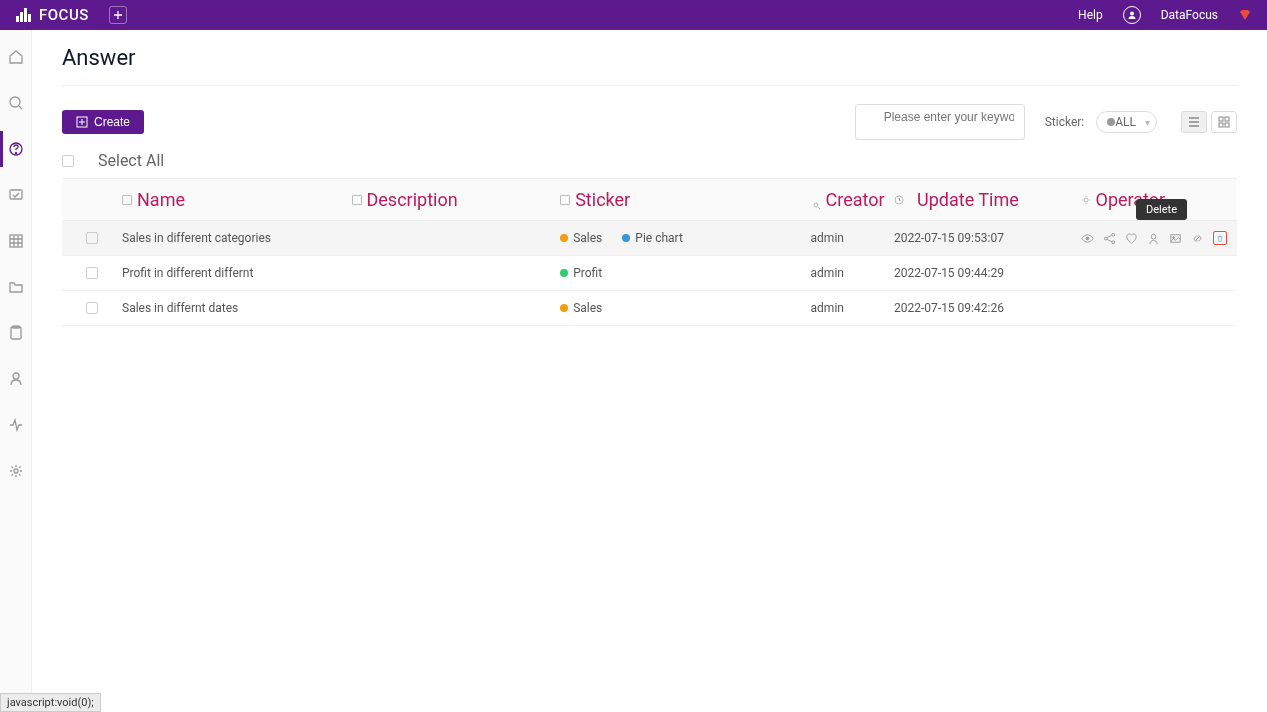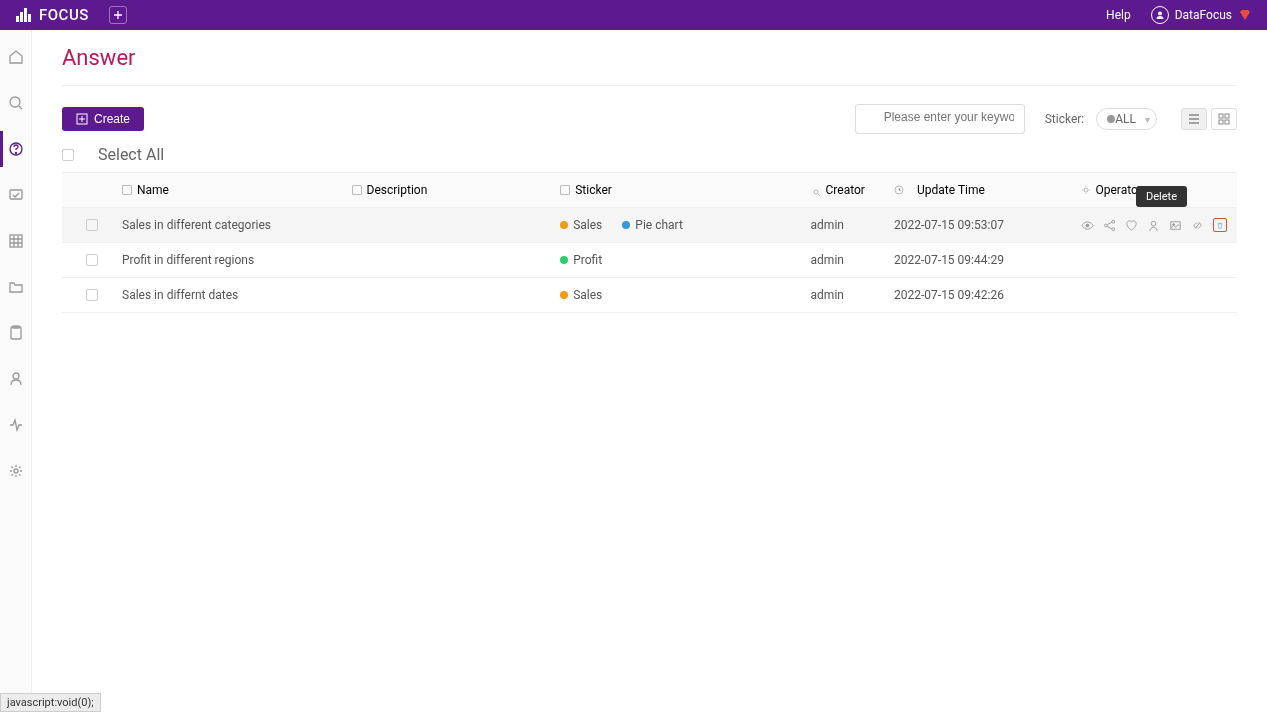--- a/index.html
+++ b/index.html
@@ -6,44 +6,44 @@
     body { font-family: -apple-system, BlinkMacSystemFont, "Segoe UI", Roboto, sans-serif; font-size: 13px; color: #333; background: #fff; }
     
     .top-bar { background: #5c1a8e; height: 30px; display: flex; align-items: center; padding: 0 15px; color: #fff; }
     .logo { display: flex; align-items: center; gap: 6px; font-weight: 500; font-size: 15px; letter-spacing: 0.5px; }
     .logo-icon { display: inline-flex; }
     .logo-bars { fill: #fff; }
     .top-plus-btn { margin-left: 20px; width: 18px; height: 18px; display: flex; align-items: center; justify-content: center; border: 1px solid rgba(255,255,255,0.4); border-radius: 3px; cursor: pointer; }
     .top-plus-btn svg { width: 10px; height: 10px; fill: #fff; }
     .top-spacer { flex: 1; }
     .help-link { color: #fff; font-size: 12px; margin-right: 20px; cursor: pointer; }
-    .user-area { display: flex; align-items: center; gap: 6px; cursor: pointer; }
+    .user-area { display: flex; align-items: center; gap: 20px; cursor: pointer; }
     .user-avatar-icon { width: 18px; height: 18px; border: 1.5px solid #fff; border-radius: 50%; display: flex; align-items: center; justify-content: center; }
     .user-avatar-icon svg { width: 10px; height: 10px; fill: #fff; }
     .user-name { font-size: 12px; }
     .diamond-icon { width: 14px; height: 14px; }
     .diamond-icon svg { fill: #e74c3c; }
     
     .app-body { display: flex; height: calc(100vh - 30px); }
     
     .sidebar { width: 32px; background: #fafafa; border-right: 1px solid #eee; display: flex; flex-direction: column; align-items: center; padding-top: 15px; gap: 22px; }
     .sidebar-item { width: 32px; height: 24px; display: flex; align-items: center; justify-content: center; cursor: pointer; position: relative; }
     .sidebar-item svg { width: 16px; height: 16px; fill: none; stroke: #999; stroke-width: 1.3; }
     .sidebar-item.active { }
     .sidebar-item.active::before { content: ''; position: absolute; left: 0; top: -6px; bottom: -6px; width: 3px; background: #5c1a8e; }
     .sidebar-item.active svg { stroke: #5c1a8e; }
     
     .main-content { flex: 1; padding: 15px 30px; overflow: auto; }
-    .page-title { font-size: 22px; font-weight: 400; color: #be185d; margin-bottom: 18px; padding-bottom: 15px; border-bottom: 1px solid #eee; }
+    .page-title { font-size: 22px; font-weight: 400; color: #0f172a; margin-bottom: 18px; padding-bottom: 15px; border-bottom: 1px solid #eee; }
     
     .toolbar-row { display: flex; align-items: center; gap: 12px; margin-bottom: 8px; }
     .create-btn { background: #5c1a8e; color: #fff; border: none; padding: 5px 14px; border-radius: 3px; font-size: 12px; cursor: pointer; display: flex; align-items: center; gap: 6px; }
     .create-btn svg { width: 12px; height: 12px; fill: #fff; }
     .toolbar-spacer { flex: 1; }
-    .search-input { border: 1px solid #ddd; border-radius: 3px; padding: 5px 10px 9px 28px; font-size: 12px; width: 170px; background: #fff; position: relative; }
+    .search-input { border: 1px solid #ddd; border-radius: 3px; padding: 5px 10px 15px 28px; font-size: 12px; width: 170px; background: #fff; position: relative; }
     .search-wrapper { position: relative; }
     .search-wrapper svg { position: absolute; left: 8px; top: 50%; transform: translateY(-50%); width: 13px; height: 13px; fill: none; stroke: #bbb; stroke-width: 1.5; }
     .sticker-label { font-size: 12px; color: #666; margin-left: 8px; }
     .sticker-dropdown { border: 1px solid #ddd; border-radius: 12px; padding: 3px 20px 3px 10px; font-size: 12px; color: #666; background: #fff; cursor: pointer; display: flex; align-items: center; position: relative; }
     .sticker-dot { width: 8px; height: 8px; border-radius: 50%; background: #999; }
     .sticker-dropdown::after { content: '▾'; position: absolute; right: 6px; font-size: 10px; color: #bbb; }
     .view-toggles { display: flex; gap: 4px; margin-left: 12px; }
     .view-toggle { width: 26px; height: 22px; border: 1px solid #ddd; border-radius: 3px; display: flex; align-items: center; justify-content: center; cursor: pointer; background: #fff; }
     .view-toggle.active { background: #f0f0f0; }
     .view-toggle svg { width: 14px; height: 14px; fill: #888; stroke: #888; }
@@ -53,21 +53,21 @@
     
     .data-table { width: 100%; }
     .table-header { display: flex; align-items: center; background: #fafafa; padding: 10px 0; border-top: 1px solid #eee; border-bottom: 1px solid #eee; }
     .col-checkbox { width: 60px; display: flex; justify-content: center; }
     .col-name { flex: 2.2; display: flex; align-items: center; gap: 5px; }
     .col-description { flex: 2; display: flex; align-items: center; gap: 5px; }
     .col-sticker { flex: 2.4; display: flex; align-items: center; gap: 5px; }
     .col-creator { flex: 0.8; display: flex; align-items: flex-end; gap: 5px; }
     .col-time { flex: 1.5; display: flex; align-items: center; gap: 13px; }
     .col-operator { flex: 1.5; display: flex; align-items: center; gap: 5px; justify-content: flex-start; padding-left: 30px; }
-    .th-text { font-size: 12px; color: #000000; }
+    .th-text { font-size: 18px; color: #be185d; }
     .sort-icon { width: 10px; height: 10px; }
     .filter-icon { width: 10px; height: 10px; border: 1px solid #bbb; border-radius: 1px; }
     
     .table-row { display: flex; align-items: center; padding: 10px 0; border-bottom: 1px solid #f0f0f0; font-size: 12px; color: #555; position: relative; }
     .table-row.hovered { background: #f5f5f5; }
     .row-name { color: #555; cursor: pointer; }
     .sticker-tag { display: inline-flex; align-items: center; gap: 5px; margin-right: 15px; }
     .tag-dot { width: 8px; height: 8px; border-radius: 50%; }
     .dot-orange { background: #f39c12; }
     .dot-blue { background: #3498db; }
@@ -339,21 +339,21 @@
                 </span>
     </div>
             </div>
   </div>
           <div class="table-row">
 
     <div class="col-checkbox">
               <div class="checkbox"></div>
             </div>
     <div class="col-name">
-              <span class="row-name">Profit in different regions</span>
+              <span class="row-name">Profit in different differnt</span>
             </div>
     <div class="col-description"></div>
     <div class="col-sticker">
               <span class="sticker-tag">
                 <span class="tag-dot dot-green"></span>
                 <span>Profit</span>
               </span>
             </div>
     <div class="col-creator">
               <span>admin</span>

